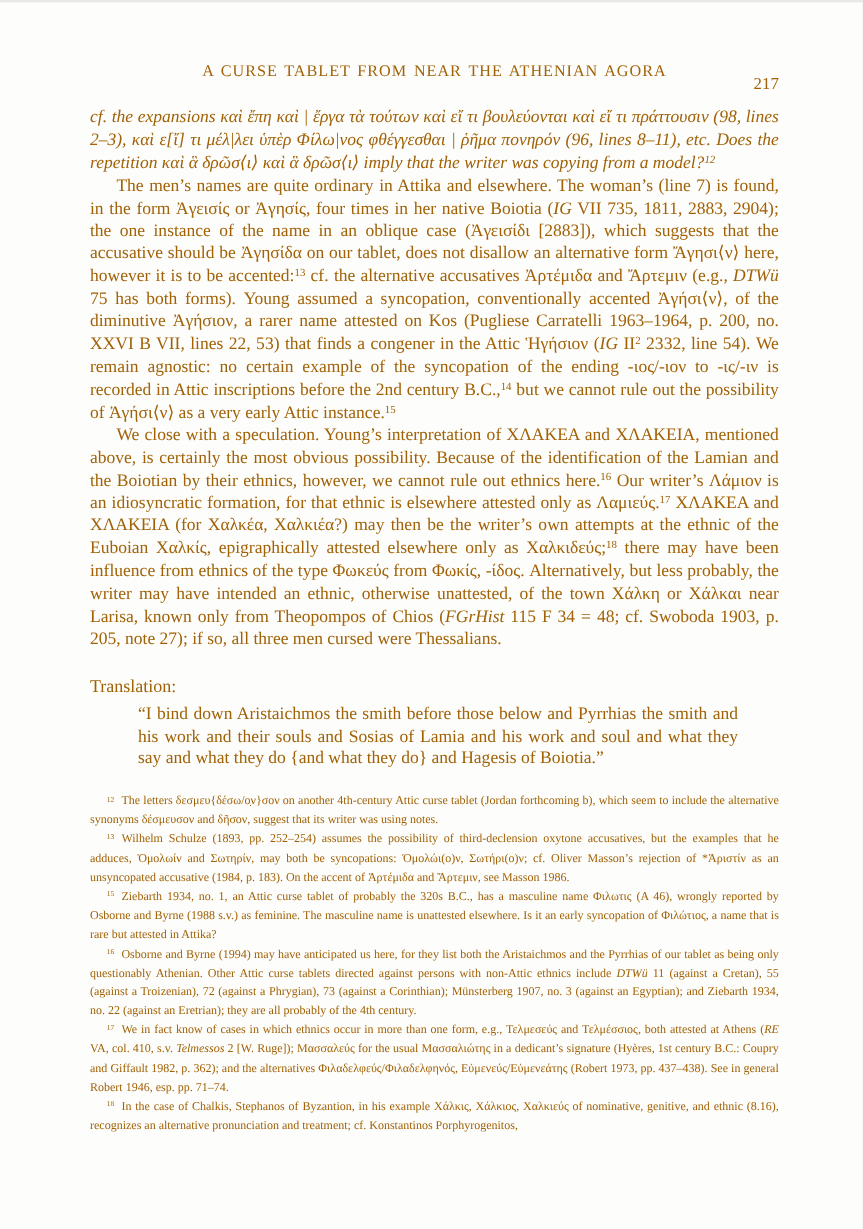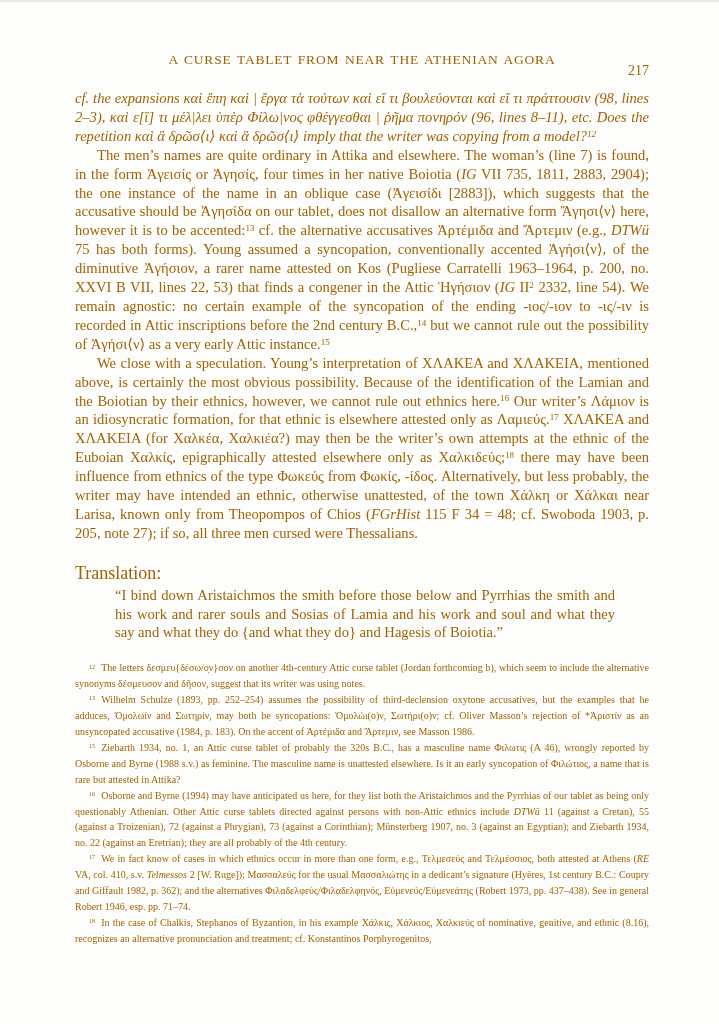--- a/index.html
+++ b/index.html
@@ -57,21 +57,21 @@
     position: relative;
     top: -0.45em;
     vertical-align: baseline;
   }
   
   .translation {
     margin-top: 21px;
   }
   .trans-label {
     margin: 0;
-    font-size: 18px;
+    font-size: 15px;
     line-height: 18.9px;
   }
   .trans-quote {
     margin: 3px 34px 0 40px;
     font-size: 14.6px;
     line-height: 18.9px;
     text-align: justify;
   }
   
   .footnotes {
@@ -104,21 +104,21 @@
   </div>
 
   <div class="body-text">
     <p class="para no-indent"><span>cf. the expansions καὶ ἔπη καὶ | ἔργα τὰ τούτων καὶ εἴ τι βουλεύονται καὶ εἴ τι πράττουσιν (98, lines 2–3), καὶ ε[ἴ] τι μέλ|λει ὑπὲρ Φίλω|νος φθέγγεσθαι | ῥῆμα πονηρόν (96, lines 8–11), etc. Does the repetition καὶ ἃ δρῶσ⟨ι⟩ καὶ ἃ δρῶσ⟨ι⟩ imply that the writer was copying from a model?</span><sup class="ref">12</sup></p>
     <p class="para"><span>The men’s names are quite ordinary in Attika and elsewhere. The woman’s (line 7) is found, in the form Ἀγεισίς or Ἀγησίς, four times in her native Boiotia (</span><em>IG</em><span> VII 735, 1811, 2883, 2904); the one instance of the name in an oblique case (Ἀγεισίδι [2883]), which suggests that the accusative should be Ἀγησίδα on our tablet, does not disallow an alternative form Ἄγησι⟨ν⟩ here, however it is to be accented:</span><sup class="ref">13</sup><span> cf. the alternative accusatives Ἀρτέμιδα and Ἄρτεμιν (e.g., </span><em>DTWü</em><span> 75 has both forms). Young assumed a syncopation, conventionally accented Ἀγήσι⟨ν⟩, of the diminutive Ἀγήσιον, a rarer name attested on Kos (Pugliese Carratelli 1963–1964, p. 200, no. XXVI B VII, lines 22, 53) that finds a congener in the Attic Ἡγήσιον (</span><em>IG</em><span> II</span><sup class="ref">2</sup><span> 2332, line 54). We remain agnostic: no certain example of the syncopation of the ending -ιος/-ιον to -ις/-ιν is recorded in Attic inscriptions before the 2nd century B.C.,</span><sup class="ref">14</sup><span> but we cannot rule out the possibility of Ἀγήσι⟨ν⟩ as a very early Attic instance.</span><sup class="ref">15</sup></p>
     <p class="para"><span>We close with a speculation. Young’s interpretation of ΧΛΑΚΕΑ and ΧΛΑΚΕΙΑ, mentioned above, is certainly the most obvious possibility. Because of the identification of the Lamian and the Boiotian by their ethnics, however, we cannot rule out ethnics here.</span><sup class="ref">16</sup><span> Our writer’s Λάμιον is an idiosyncratic formation, for that ethnic is elsewhere attested only as Λαμιεύς.</span><sup class="ref">17</sup><span> ΧΛΑΚΕΑ and ΧΛΑΚΕΙΑ (for Χαλκέα, Χαλκιέα?) may then be the writer’s own attempts at the ethnic of the Euboian Χαλκίς, epigraphically attested elsewhere only as Χαλκιδεύς;</span><sup class="ref">18</sup><span> there may have been influence from ethnics of the type Φωκεύς from Φωκίς, -ίδος. Alternatively, but less probably, the writer may have intended an ethnic, otherwise unattested, of the town Χάλκη or Χάλκαι near Larisa, known only from Theopompos of Chios (</span><em>FGrHist</em><span> 115 F 34 = 48; cf. Swoboda 1903, p. 205, note 27); if so, all three men cursed were Thessalians.</span></p>
   </div>
 
   <div class="translation">
     <p class="trans-label">Translation:</p>
-    <p class="trans-quote">“I bind down Aristaichmos the smith before those below and Pyrrhias the smith and his work and rarer souls and Sosias of Lamia and his work and soul and what they say and what they do {and what they do} and Hagesis of Boiotia.”</p>
+    <p class="trans-quote">“I bind down Aristaichmos the smith before those below and Pyrrhias the smith and his work and their souls and Sosias of Lamia and his work and soul and what they say and what they do {and what they do} and Hagesis of Boiotia.”</p>
   </div>
 
   <div class="footnotes">
     <p class="footnote"><sup class="fn-num">12</sup><span class="fn-text"><span>The letters δεσμευ{δέσω/ο̣ν}σον on another 4th-century Attic curse tablet (Jordan forthcoming b), which seem to include the alternative synonyms δέσμευσον and δῆσον, suggest that its writer was using notes.</span></span></p>
     <p class="footnote"><sup class="fn-num">13</sup><span class="fn-text"><span>Wilhelm Schulze (1893, pp. 252–254) assumes the possibility of third-declension oxytone accusatives, but the examples that he adduces, Ὁμολωίν and Σωτηρίν, may both be syncopations: Ὁμολώι(ο)ν, Σωτήρι(ο)ν; cf. Oliver Masson’s rejection of *Ἀριστίν as an unsyncopated accusative (1984, p. 183). On the accent of Ἀρτέμιδα and Ἄρτεμιν, see Masson 1986.</span></span></p>
     <p class="footnote"><sup class="fn-num">15</sup><span class="fn-text"><span>Ziebarth 1934, no. 1, an Attic curse tablet of probably the 320s B.C., has a masculine name Φιλωτις (A 46), wrongly reported by Osborne and Byrne (1988 s.v.) as feminine. The masculine name is unattested elsewhere. Is it an early syncopation of Φιλώτιος, a name that is rare but attested in Attika?</span></span></p>
     <p class="footnote"><sup class="fn-num">16</sup><span class="fn-text"><span>Osborne and Byrne (1994) may have anticipated us here, for they list both the Aristaichmos and the Pyrrhias of our tablet as being only questionably Athenian. Other Attic curse tablets directed against persons with non-Attic ethnics include </span><em>DTWü</em><span> 11 (against a Cretan), 55 (against a Troizenian), 72 (against a Phrygian), 73 (against a Corinthian); Münsterberg 1907, no. 3 (against an Egyptian); and Ziebarth 1934, no. 22 (against an Eretrian); they are all probably of the 4th century.</span></span></p>
     <p class="footnote"><sup class="fn-num">17</sup><span class="fn-text"><span>We in fact know of cases in which ethnics occur in more than one form, e.g., Τελμεσεύς and Τελμέσσιος, both attested at Athens (</span><em>RE</em><span> VA, col. 410, s.v. </span><em>Telmessos</em><span> 2 [W. Ruge]); Μασσαλεύς for the usual Μασσαλιώτης in a dedicant’s signature (Hyères, 1st century B.C.: Coupry and Giffault 1982, p. 362); and the alternatives Φιλαδελφεύς/Φιλαδελφηνός, Εὐμενεύς/Εὐμενεάτης (Robert 1973, pp. 437–438). See in general Robert 1946, esp. pp. 71–74.</span></span></p>
     <p class="footnote"><sup class="fn-num">18</sup><span class="fn-text"><span>In the case of Chalkis, Stephanos of Byzantion, in his example Χάλκις, Χάλκιος, Χαλκιεύς of nominative, genitive, and ethnic (8.16), recognizes an alternative pronunciation and treatment; cf. Konstantinos Porphyrogenitos, </span></span></p>
   </div>

